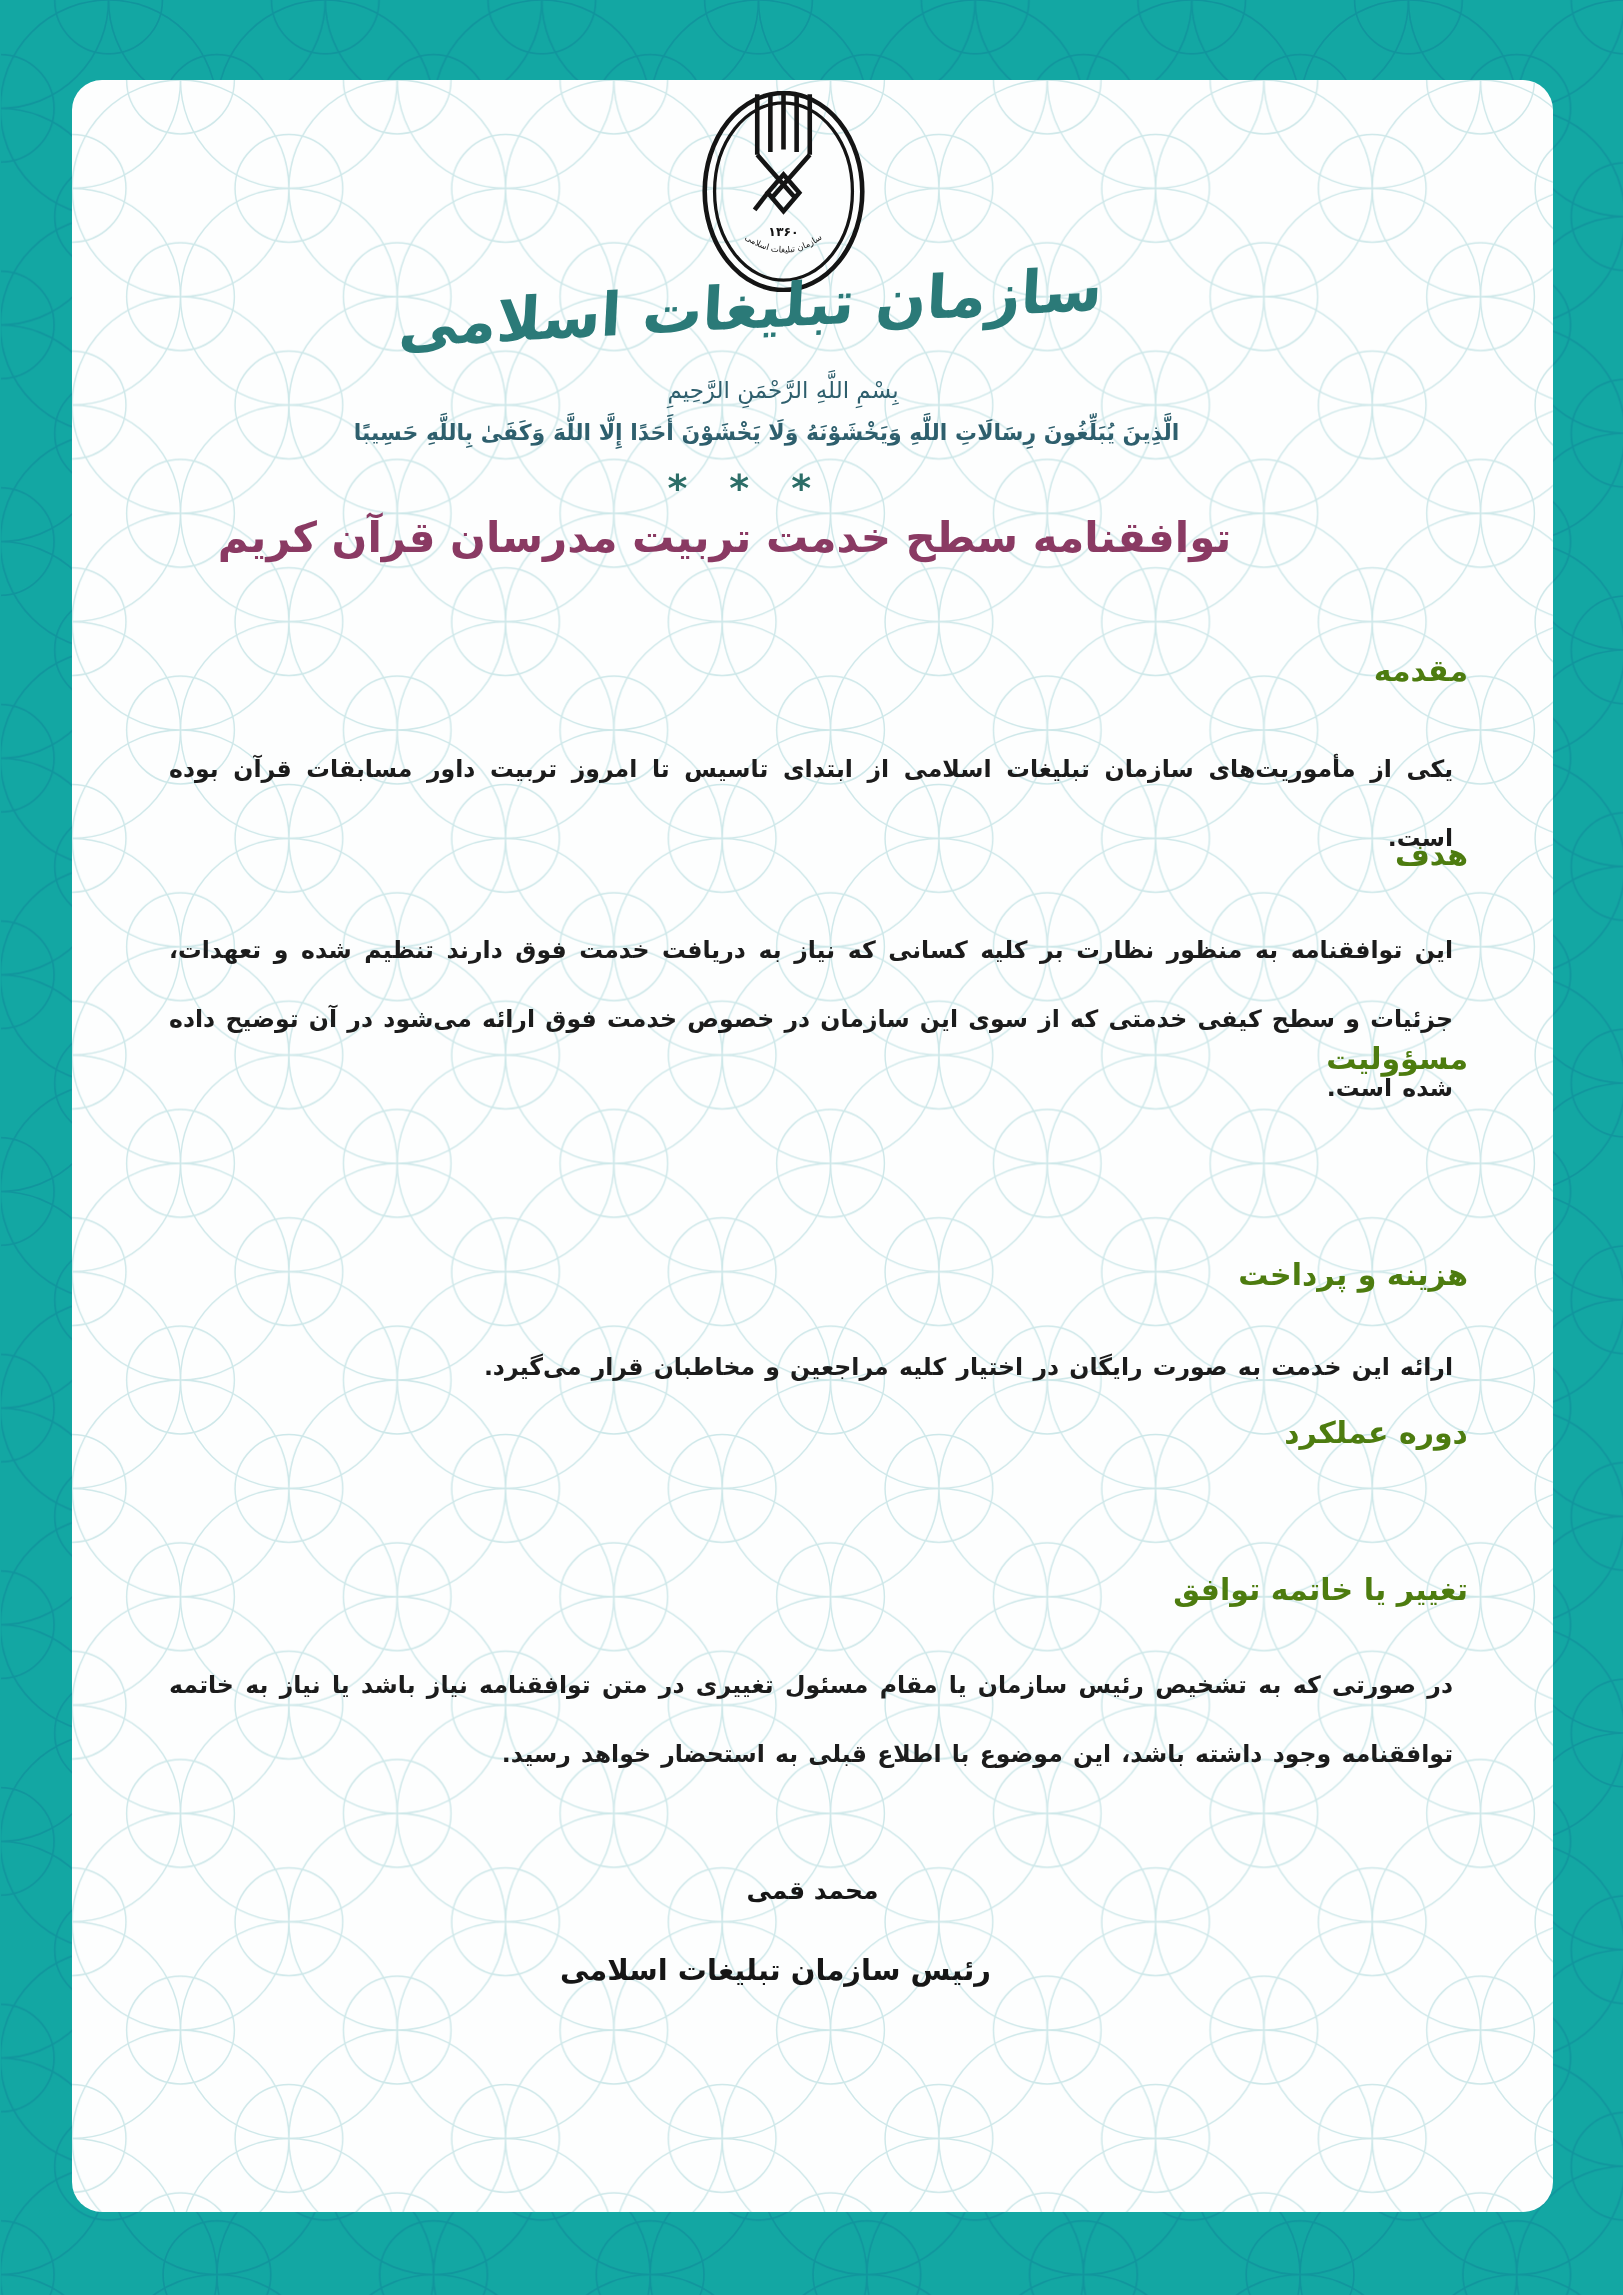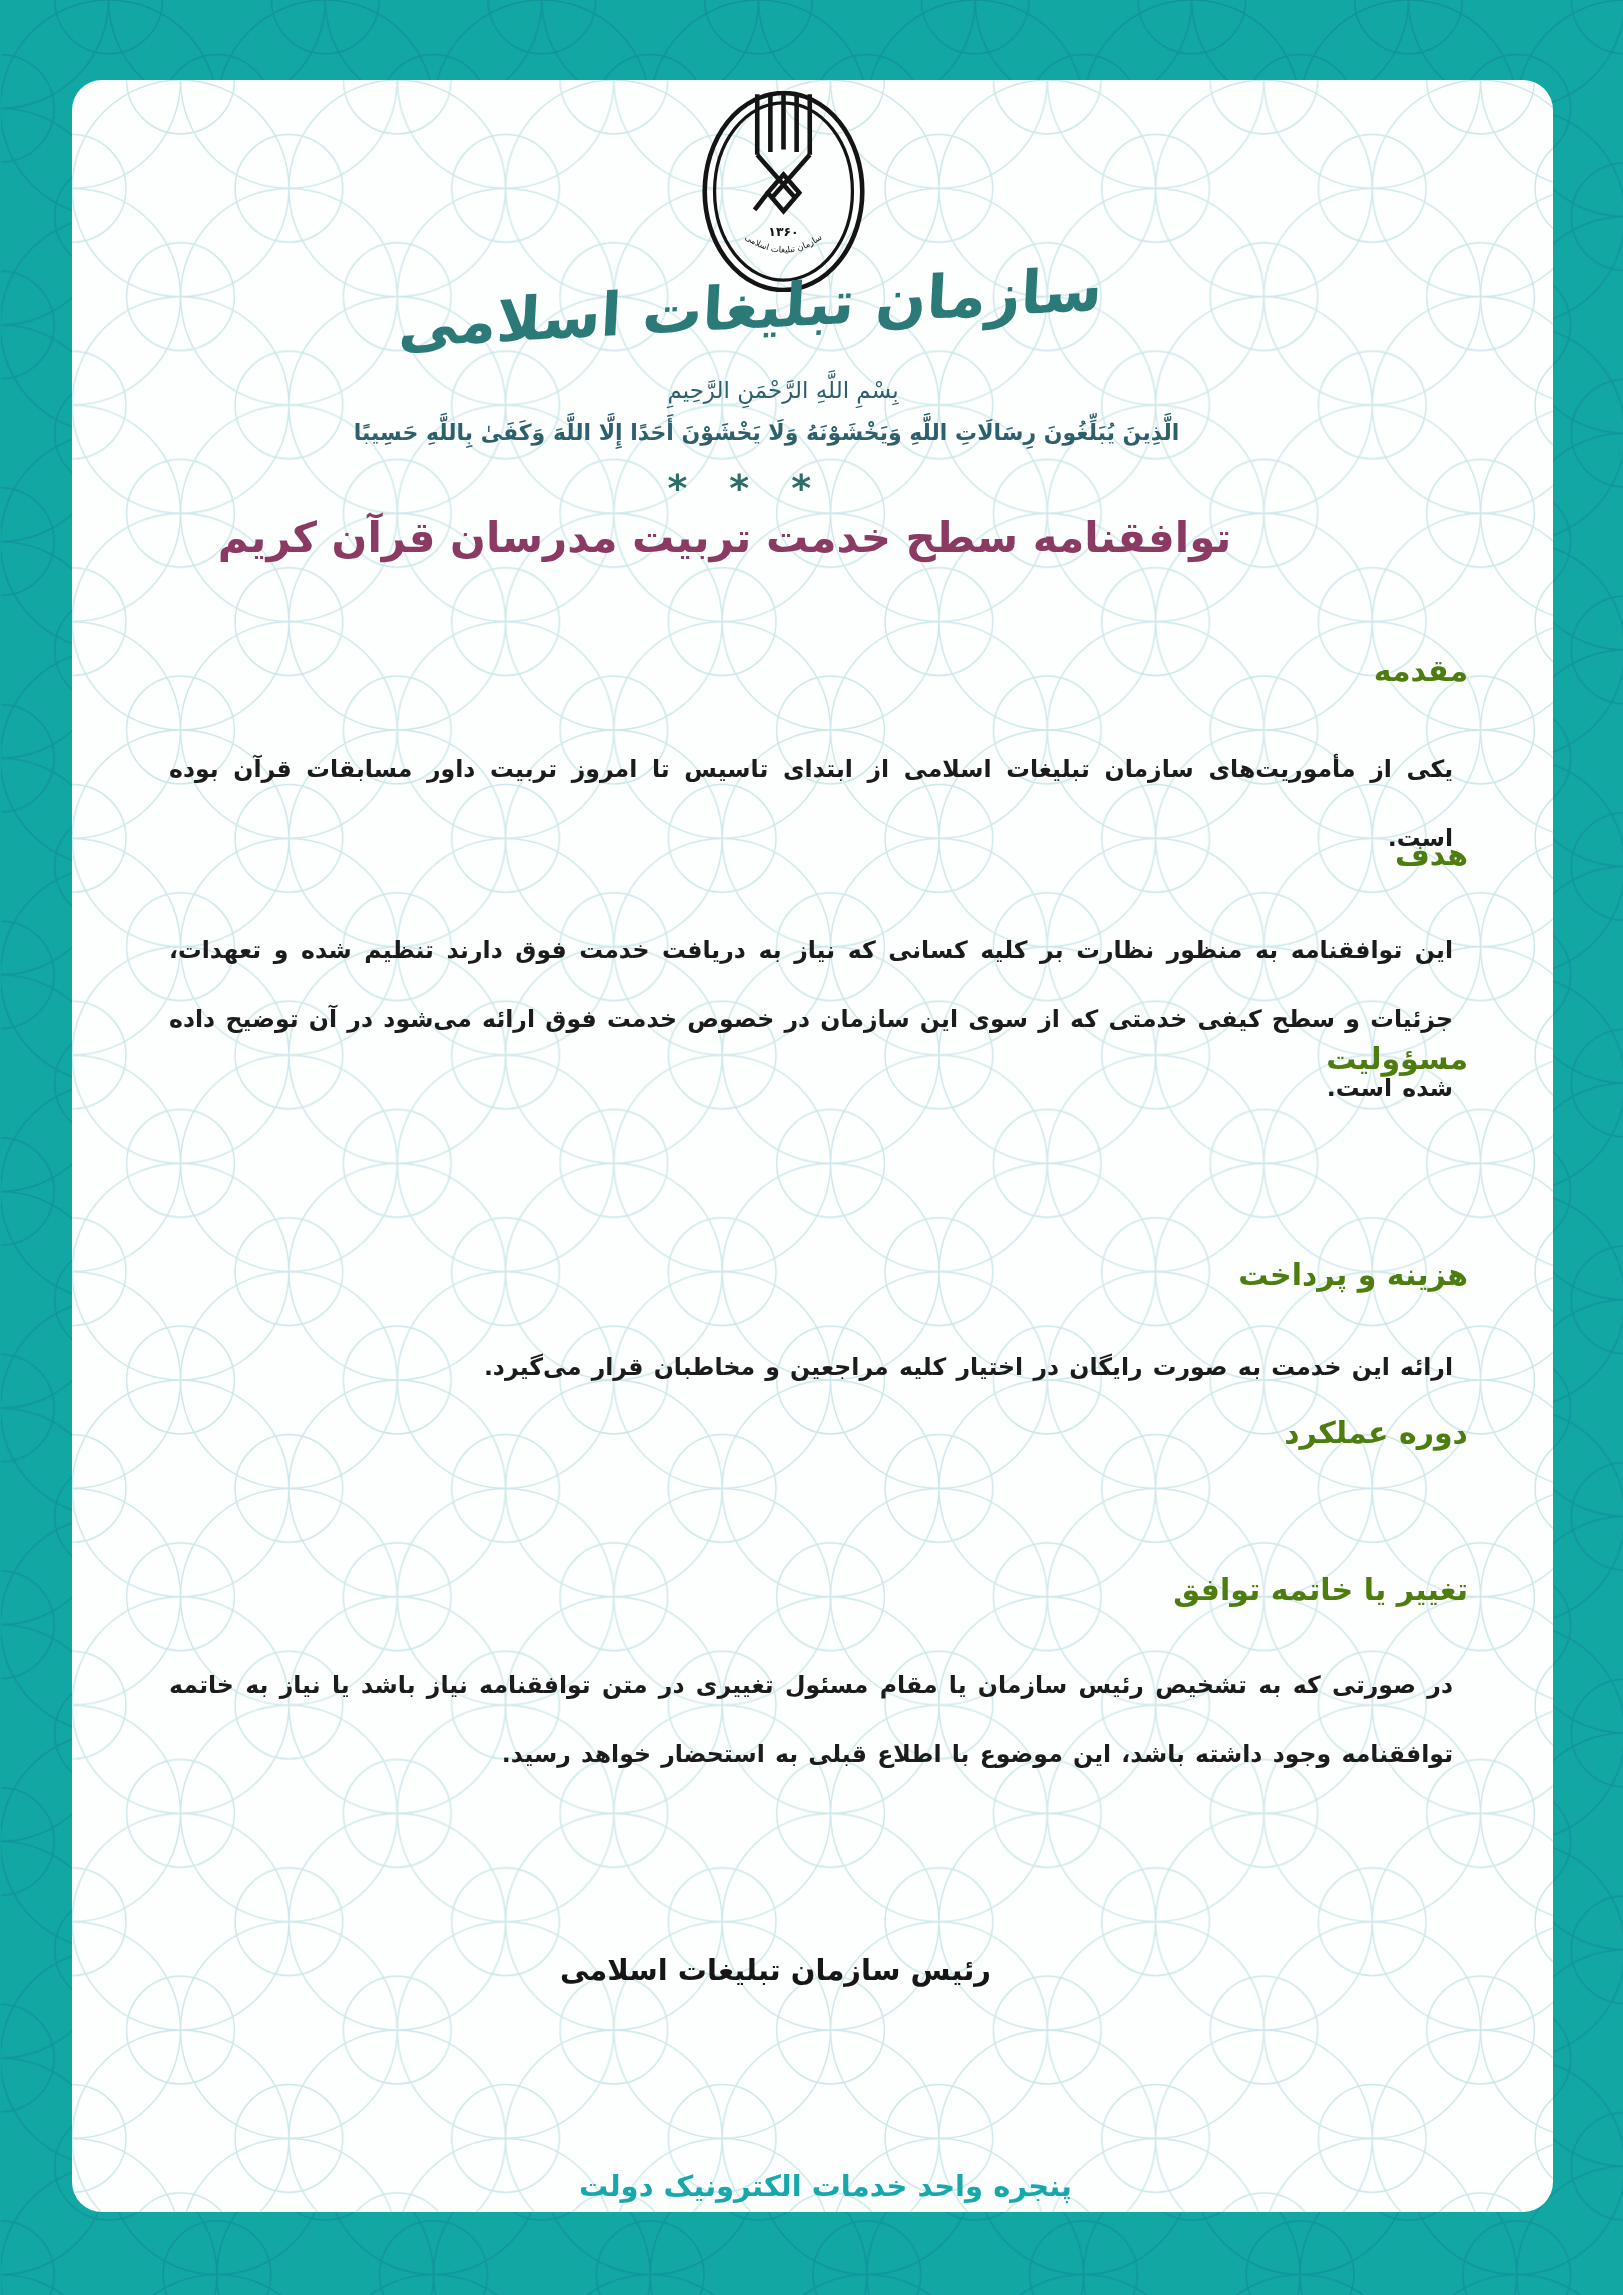--- a/index.html
+++ b/index.html
@@ -169,18 +169,18 @@
   <h2 class="sec-heading" style="top:959px">مسؤولیت</h2>
 
   <h2 class="sec-heading" style="top:1175px">هزینه و پرداخت</h2>
   <p class="sec-body" style="top:1238px">ارائه این خدمت به صورت رایگان در اختیار کلیه مراجعین و مخاطبان قرار می‌گیرد.</p>
 
   <h2 class="sec-heading" style="top:1333px">دوره عملکرد</h2>
 
   <h2 class="sec-heading" style="top:1490px">تغییر یا خاتمه توافق</h2>
   <p class="sec-body" style="top:1556px">در صورتی که به تشخیص رئیس سازمان یا مقام مسئول تغییری در متن توافقنامه نیاز باشد یا نیاز به خاتمه توافقنامه وجود داشته باشد، این موضوع با اطلاع قبلی به استحضار خواهد رسید.</p>
 
+  <div class="layer sig-name">محمد قمی</div>
   <div class="layer sig-role">رئیس سازمان تبلیغات اسلامی</div>
 
-  <div class="layer footer-line">پنجره واحد خدمات الکترونیک دولت</div>
 
 </div>
 
 
 </body></html>

